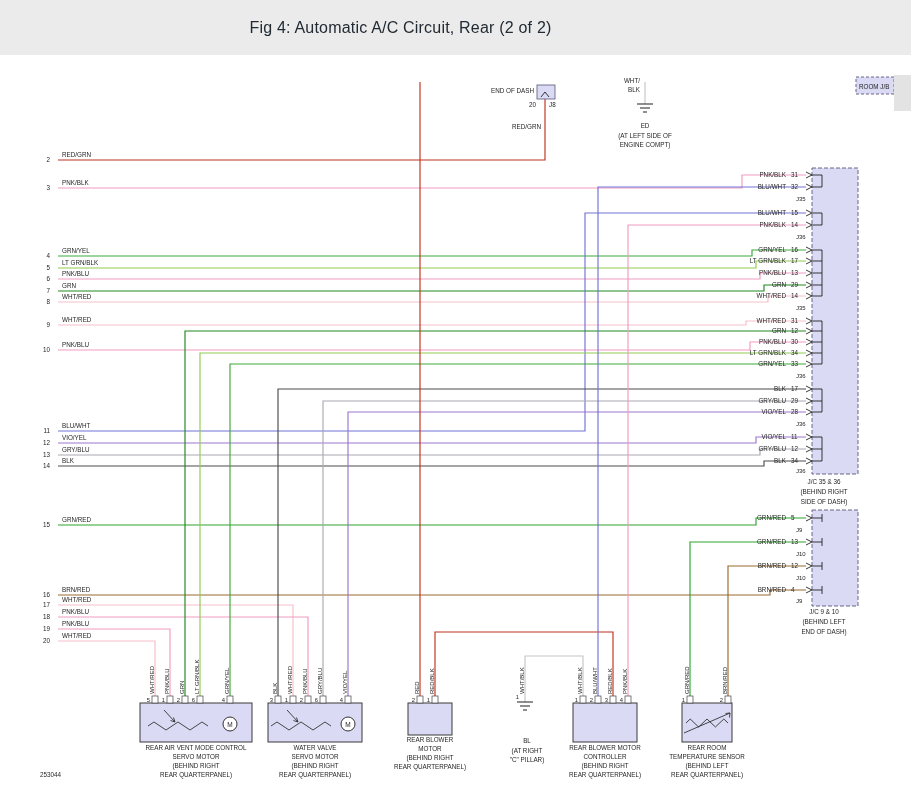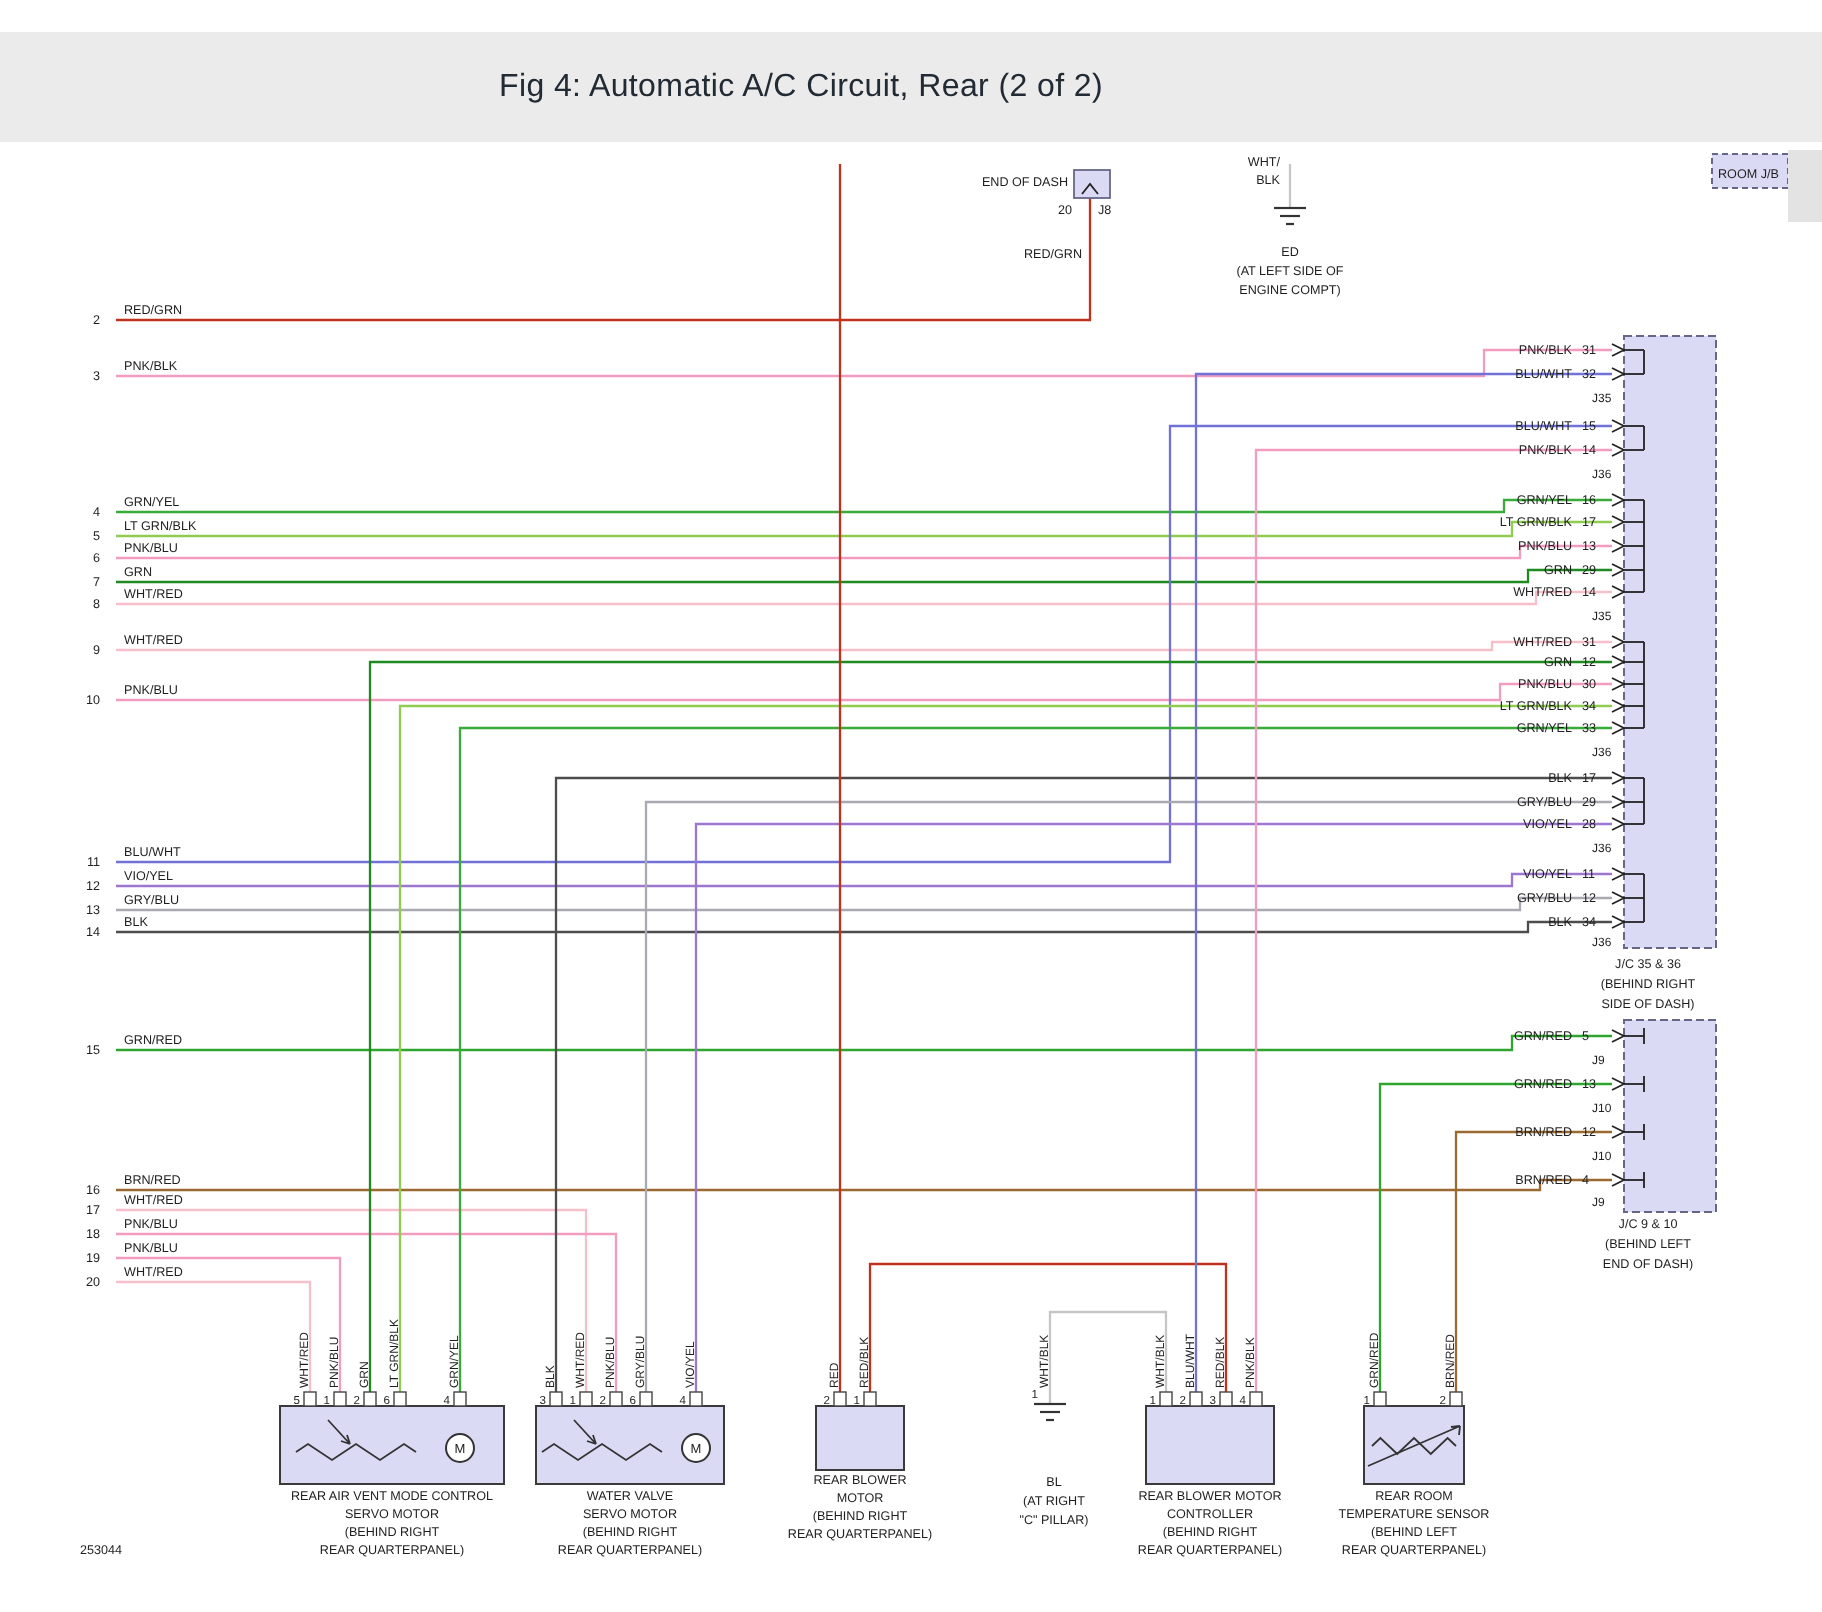--- a/index.html
+++ b/index.html
@@ -1,17 +1,17 @@
 <!DOCTYPE html>
 <html><head>
 <meta charset="utf-8">
 <style>
   html,body{margin:0;padding:0;background:#ffffff;}
   .page{position:relative;width:911px;height:806px;overflow:hidden;font-family:"Liberation Sans","DejaVu Sans",sans-serif;background:#fff;}
-  .header{position:absolute;top:16px;left:0;width:911px;height:55px;background:#ebebeb;display:flex;align-items:center;justify-content:center;}
+  .header{position:absolute;top:0;left:0;width:911px;height:55px;background:#ebebeb;display:flex;align-items:center;justify-content:center;}
   .title{font-size:16px;color:#222b33;transform:translateX(-55px);letter-spacing:.2px;}
   svg{position:absolute;top:55px;left:0;}
   svg text{font-family:"Liberation Sans","DejaVu Sans",sans-serif;}
 </style>
 </head>
 <body>
 
 <div class="page">
   <div class="header" style="background: rgb(235, 235, 235);">
     <span class="title" style="color: rgb(34, 43, 51);">Fig 4: Automatic A/C Circuit, Rear (2 of 2)</span>

